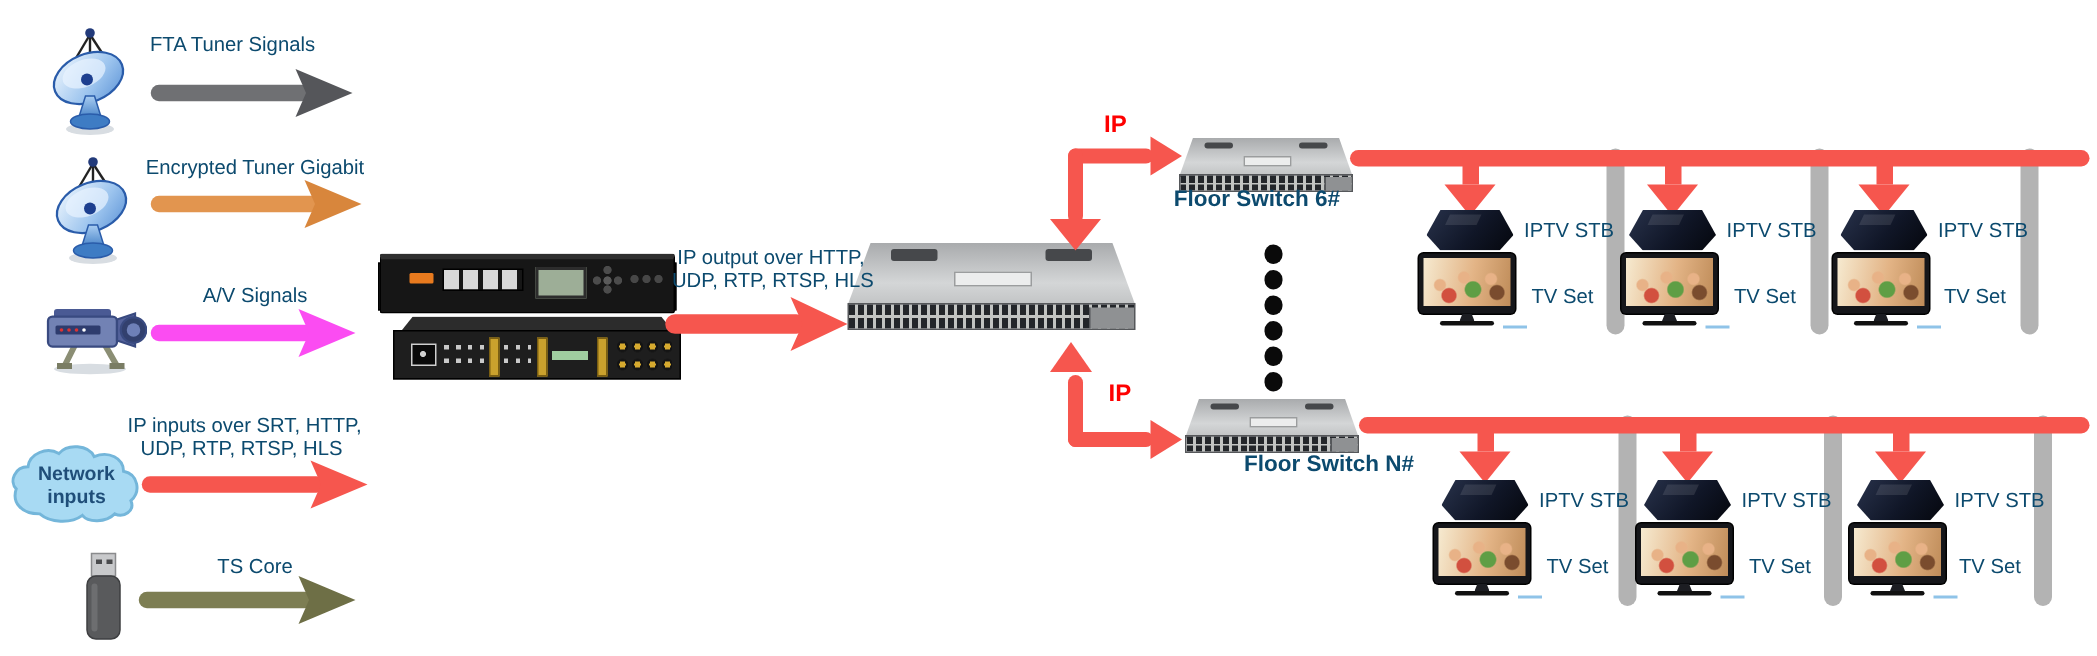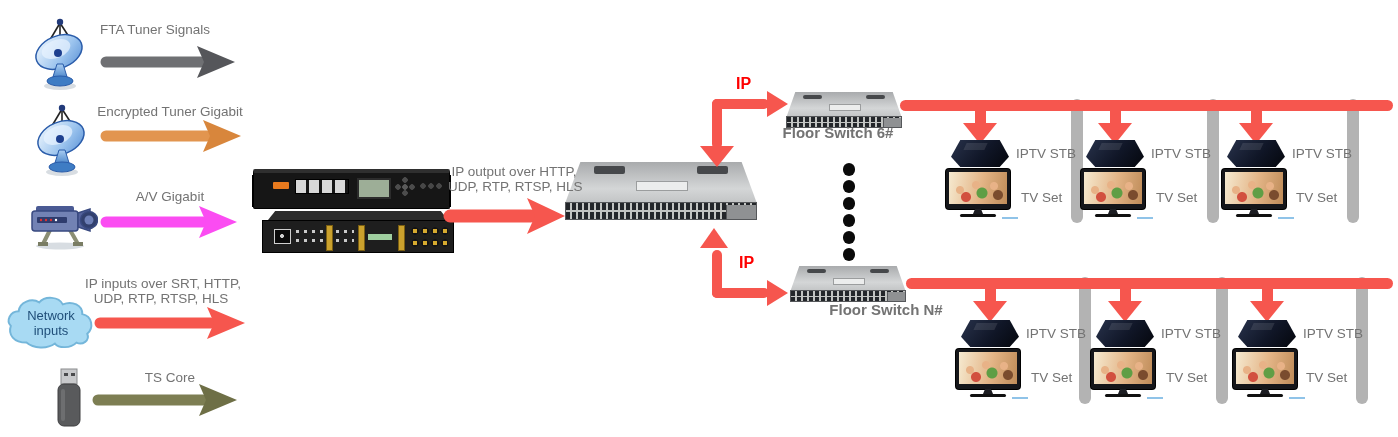--- a/index.html
+++ b/index.html
@@ -1,25 +1,25 @@
 <!DOCTYPE html>
 <html><head>
 <meta charset="utf-8">
 <style>
   html,body { margin:0; padding:0; background:#fff; }
   .canvas { position:relative; width:1398px; height:437px; background:#ffffff;
             font-family:"Liberation Sans", sans-serif; overflow:hidden; }
 
   
-  .lbl { position:absolute; font-size:13.5px; color:#737373; text-align:center;
+  .lbl { position:absolute; font-size:13.5px; color:#0c4a6e; text-align:center;
          line-height:15px; white-space:nowrap; z-index:5; }
   .lbl.bold { font-weight:bold; font-size:15px; }
   .lbl.left { text-align:left; }
   .ip-lbl { position:absolute; color:#fe0000; font-weight:bold; font-size:16px; z-index:5; }
-  .cloud-lbl { position:absolute; font-weight:normal; font-size:13px; line-height:15px;
+  .cloud-lbl { position:absolute; font-weight:bold; font-size:13px; line-height:15px;
                color:#1f4e79; text-align:center; z-index:6; }
 
   
   .sarrow { position:absolute; z-index:3; }
   .sarrow svg { display:block; overflow:visible; }
 
   
   .vbar,.hbar { position:absolute; background:#f6564e; z-index:3; }
   .vbar { width:10px; border-radius:5px; }
   .hbar { height:10px; border-radius:5px; }
@@ -193,21 +193,21 @@
     <rect x="6" y="17" width="46" height="20" rx="3" fill="#7282b4" stroke="#394a80" stroke-width="1.5"></rect>
     <rect x="11" y="23" width="30" height="6" rx="1" fill="#2e3c6e"></rect>
     <circle cx="15" cy="26" r="1.2" fill="#d33"></circle>
       <circle cx="20" cy="26" r="1.2" fill="#d33"></circle>
     <circle cx="25" cy="26" r="1.2" fill="#d33"></circle>
       <circle cx="30" cy="26" r="1.2" fill="#fff"></circle>
     <polygon points="52,19 64,15 64,37 52,33" fill="#55639c" stroke="#394a80" stroke-width="1.5"></polygon>
     <circle cx="63" cy="26" r="8.5" fill="#32406e" stroke="#394a80" stroke-width="1.5"></circle>
     <circle cx="63" cy="26" r="4.5" fill="#6e80b8"></circle>
   </svg>
-  <div class="lbl" style="left:110px;top:189px;width:120px">A/V Gigabit</div>
+  <div class="lbl" style="left:110px;top:189px;width:120px">A/V Signals</div>
   <div class="sarrow" style="left:100px;top:205px;color:#fb4cf2">
     <svg width="138" height="34" viewBox="0 0 138 34">
       <path d="M6 17 H103" stroke="currentColor" stroke-width="11" stroke-linecap="round" fill="none"></path>
       <polygon points="99,1 137,17 99,33 106,17" fill="currentColor"></polygon>
     </svg>
   </div>
 
   <div class="lbl" style="left:85px;top:276px;width:152px">
     <div>IP inputs over SRT, HTTP,</div>
     <div>UDP, RTP, RTSP, HLS</div>

